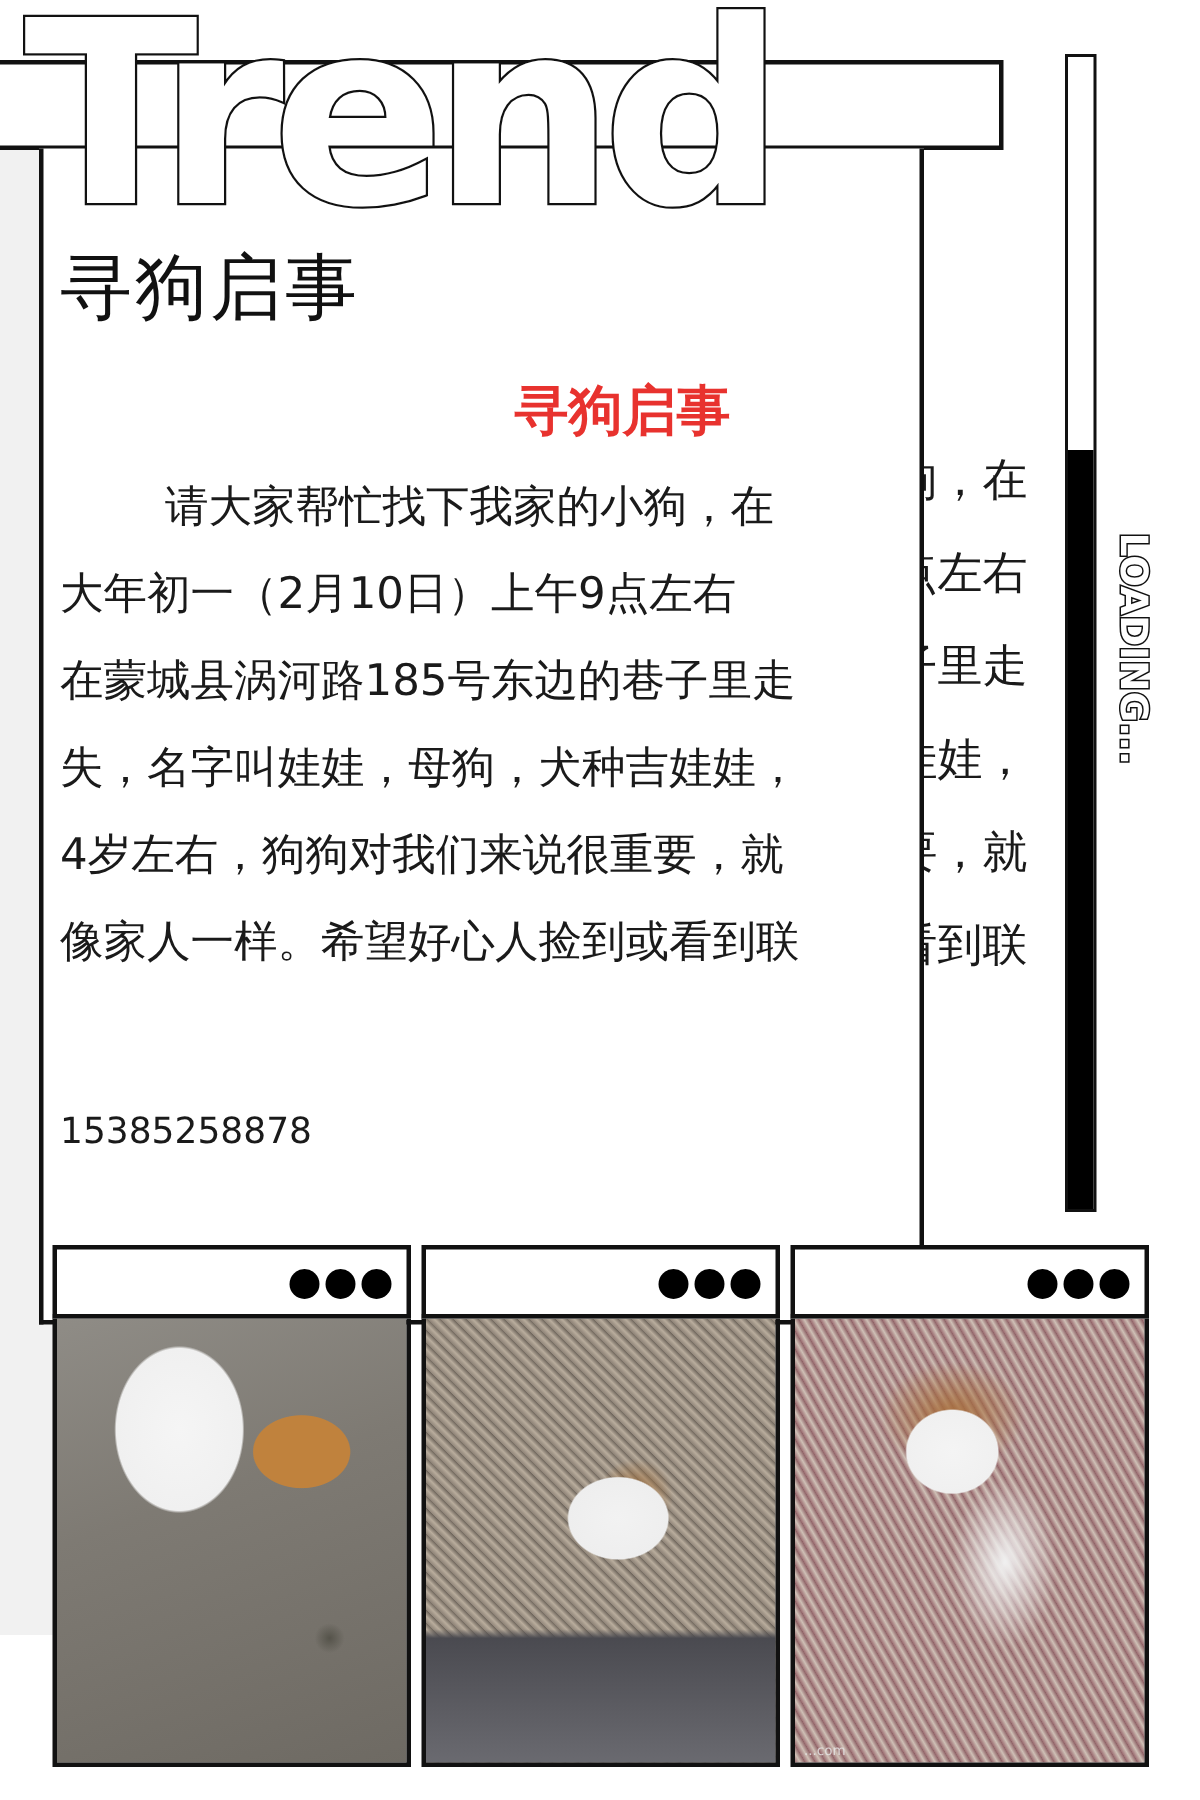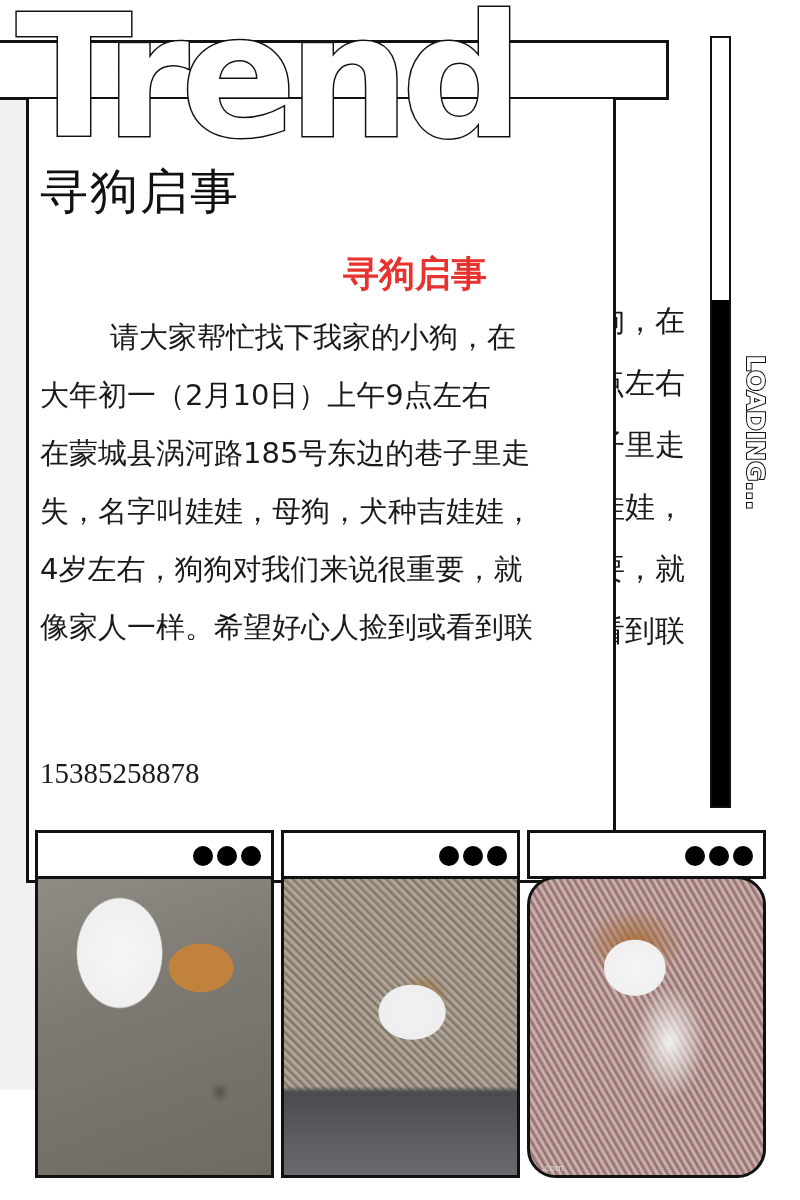--- a/index.html
+++ b/index.html
@@ -20,21 +20,21 @@
   .main-frame { position: absolute; left: 26px; top: 99px; width: 590px; height: 784px; border: 3px solid #111; border-top: none; background: #fff; }
 
   .trend-word { position: absolute; left: 16px; top: -8px; font-family: "DejaVu Sans", sans-serif; font-weight: bold; font-size: 170px; line-height: 170px; letter-spacing: -8px; color: #ffffff; -webkit-text-stroke: 3px #111; paint-order: stroke fill; }
 
   .black-title { position: absolute; left: 40px; top: 160px; font-size: 48px; font-weight: normal; color: #111; letter-spacing: 2px; }
 
   .red-title { position: absolute; left: 0; width: 100%; top: 250px; text-align: center; font-size: 36px; font-weight: bold; color: #e8322e; padding-left: 30px; }
   .body-text { position: absolute; left: 40px; top: 308px; width: 555px; font-size: 29px; line-height: 58px; color: #1a1a1a; }
   .body-text p { white-space: nowrap; }
   .body-text .indent { padding-left: 70px; }
-  .phone { position: absolute; left: 40px; top: 757px; font-size: 29px; color: #1a1a1a; font-family: Liberation Serif, serif; }
+  .phone { position: absolute; left: 40px; top: 740px; font-size: 24px; color: #1a1a1a; }
 
   
   .loading-track { position: absolute; left: 710px; top: 36px; width: 21px; height: 772px; border: 2px solid #111; background: #fff; }
   .loading-fill { position: absolute; left: 0; right: 0; bottom: 0; height: 506px; background: #000; }
   .loading-label { position: absolute; left: 738px; top: 355px; width: 40px; height: 160px; }
   .loading-label span { position: absolute; left: 0; top: 0; transform-origin: 0 0; transform: translate(32px, 0) rotate(90deg); font-weight: bold; font-size: 25px; letter-spacing: 0px; color: #fff; -webkit-text-stroke: 2px #111; paint-order: stroke fill; white-space: nowrap; }
 
   
   .card { position: absolute; top: 830px; width: 239px; height: 350px; }
   .card-header { position: absolute; left: 0; top: 0; width: 100%; height: 49px; border: 3px solid #111; background: #fff; }
@@ -46,21 +46,21 @@
                        radial-gradient(ellipse 70px 90px at 35% 25%, #f5f5f5 0%, #f0f0f0 60%, transparent 62%),
                        radial-gradient(circle 10px at 78% 72%, #55534a 0%, transparent 100%),
                        linear-gradient(160deg, #8f8c86 0%, #7e7a73 40%, #6e6a63 100%); }
   .photo2 { background: radial-gradient(ellipse 55px 45px at 55% 45%, #f2f2f2 0%, #eeeeee 60%, transparent 62%),
                        radial-gradient(ellipse 25px 25px at 60% 40%, #a0703e 0%, transparent 100%),
                        linear-gradient(180deg, transparent 0%, transparent 70%, #4a4a50 72%, #6a6a70 100%),
                        repeating-linear-gradient(45deg, #8f8478 0px, #b9ad9d 3px, #6f665c 6px); }
   .photo3 { background: radial-gradient(ellipse 55px 50px at 45% 30%, #f4f4f4 0%, #f0f0f0 55%, transparent 57%),
                        radial-gradient(ellipse 60px 45px at 45% 22%, #a9703e 0%, transparent 80%),
                        radial-gradient(ellipse 50px 80px at 60% 55%, #f0f0f0 0%, transparent 70%),
-                       repeating-linear-gradient(60deg, #9c6e72 0px, #cfc0b6 3px, #8e6266 6px); border-radius: 29px; }
+                       repeating-linear-gradient(60deg, #9c6e72 0px, #cfc0b6 3px, #8e6266 6px); }
   .watermark { position: absolute; left: 6px; bottom: 2px; font-size: 9px; color: #e8e8e8; opacity: 0.8; }
 </style>
 </head>
 <body>
 
 <div class="gray-panel"></div>
 
 <div class="back-frame"></div>
 <div class="back-text">
   <div class="inner">

